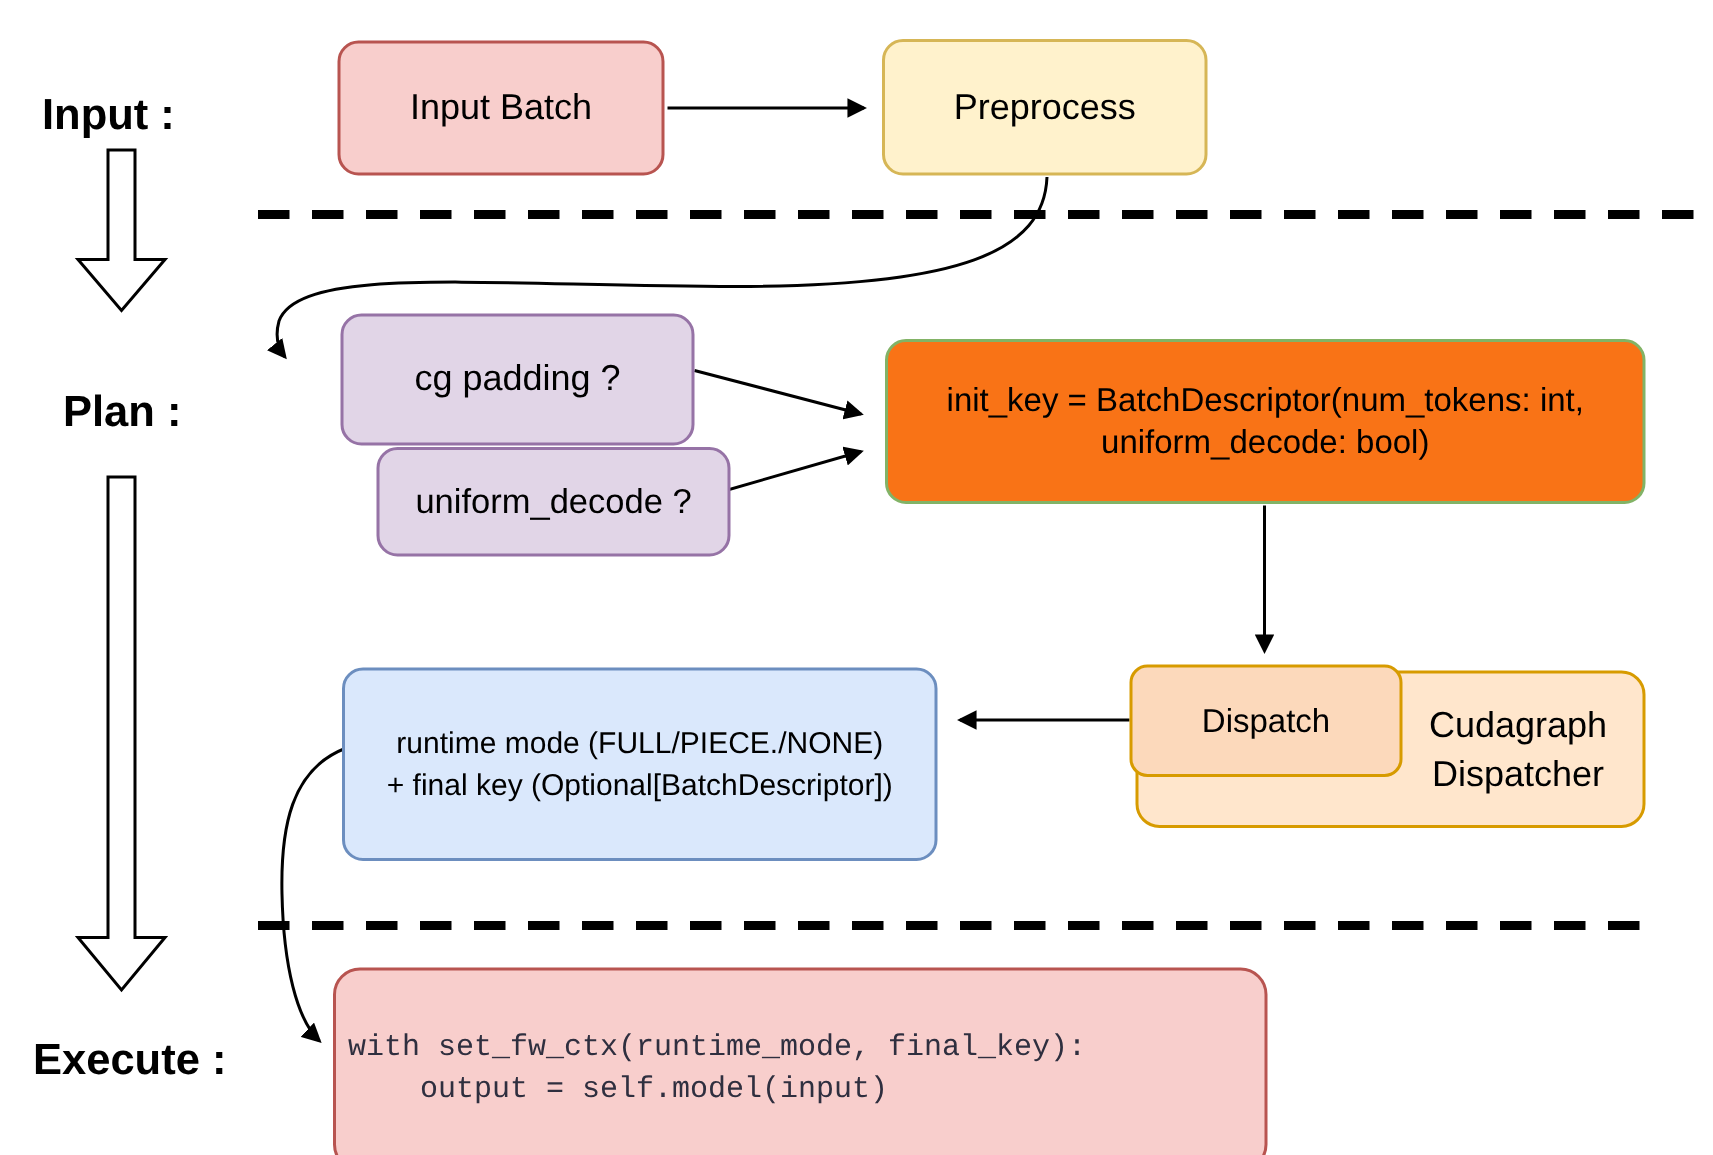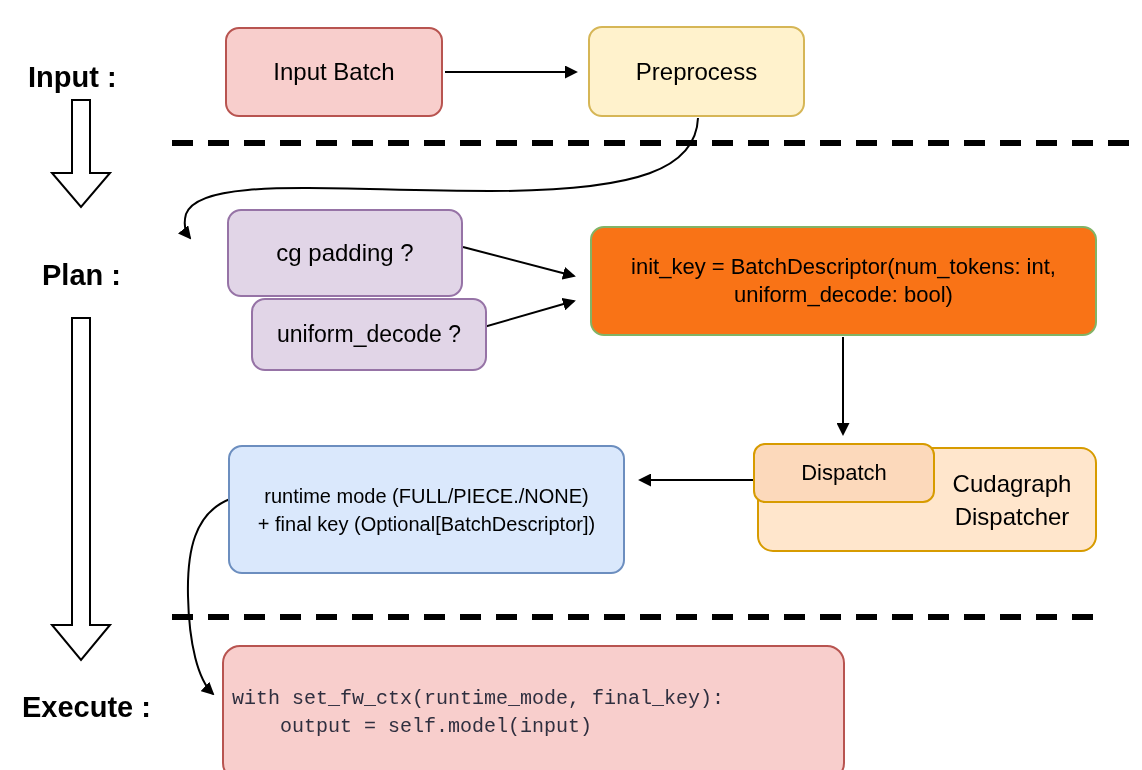--- a/index.html
+++ b/index.html
@@ -26,21 +26,21 @@
   .orange-inner{background:#fcd9bb;border-color:#d79b00;border-radius:12px;}
 
   #node-input-batch{left:225px;top:27px;width:218px;height:90px;font-size:24px;}
   #node-preprocess{left:588px;top:26px;width:217px;height:91px;font-size:24px;}
   #node-cg-padding{left:227px;top:209px;width:236px;height:88px;font-size:24px;}
   #node-uniform-decode{left:227px;top:298px;width:236px;height:73px;font-size:23px;margin-left:24px;}
   #node-init-key{left:590px;top:226px;width:507px;height:110px;font-size:22px;line-height:28px;}
   #node-runtime-mode{left:228px;top:445px;width:397px;height:129px;font-size:20px;line-height:28px;}
   #node-cudagraph{left:757px;top:447px;width:340px;height:105px;font-size:24px;line-height:33px;justify-content:flex-end;}
   #node-cudagraph .txt{width:166px;}
-  #node-dispatch{left:753px;top:443px;width:182px;height:60px;font-size:22px;}
+  #node-dispatch{left:753px;top:443px;width:182px;height:75px;font-size:22px;}
   #node-execute-code{
     left:222px;top:645px;width:623px;height:136px;border-radius:18px;
     font-family:"Liberation Mono", monospace;font-size:20px;line-height:28px;
     justify-content:flex-start;text-align:left;padding-left:8px;color:#2f2f3f;
   }
   #node-execute-code .txt{white-space:pre;}
 
   #label-input{left:28px;top:38px;}
   #label-plan{left:42px;top:236px;}
   #label-execute{left:22px;top:668px;}

